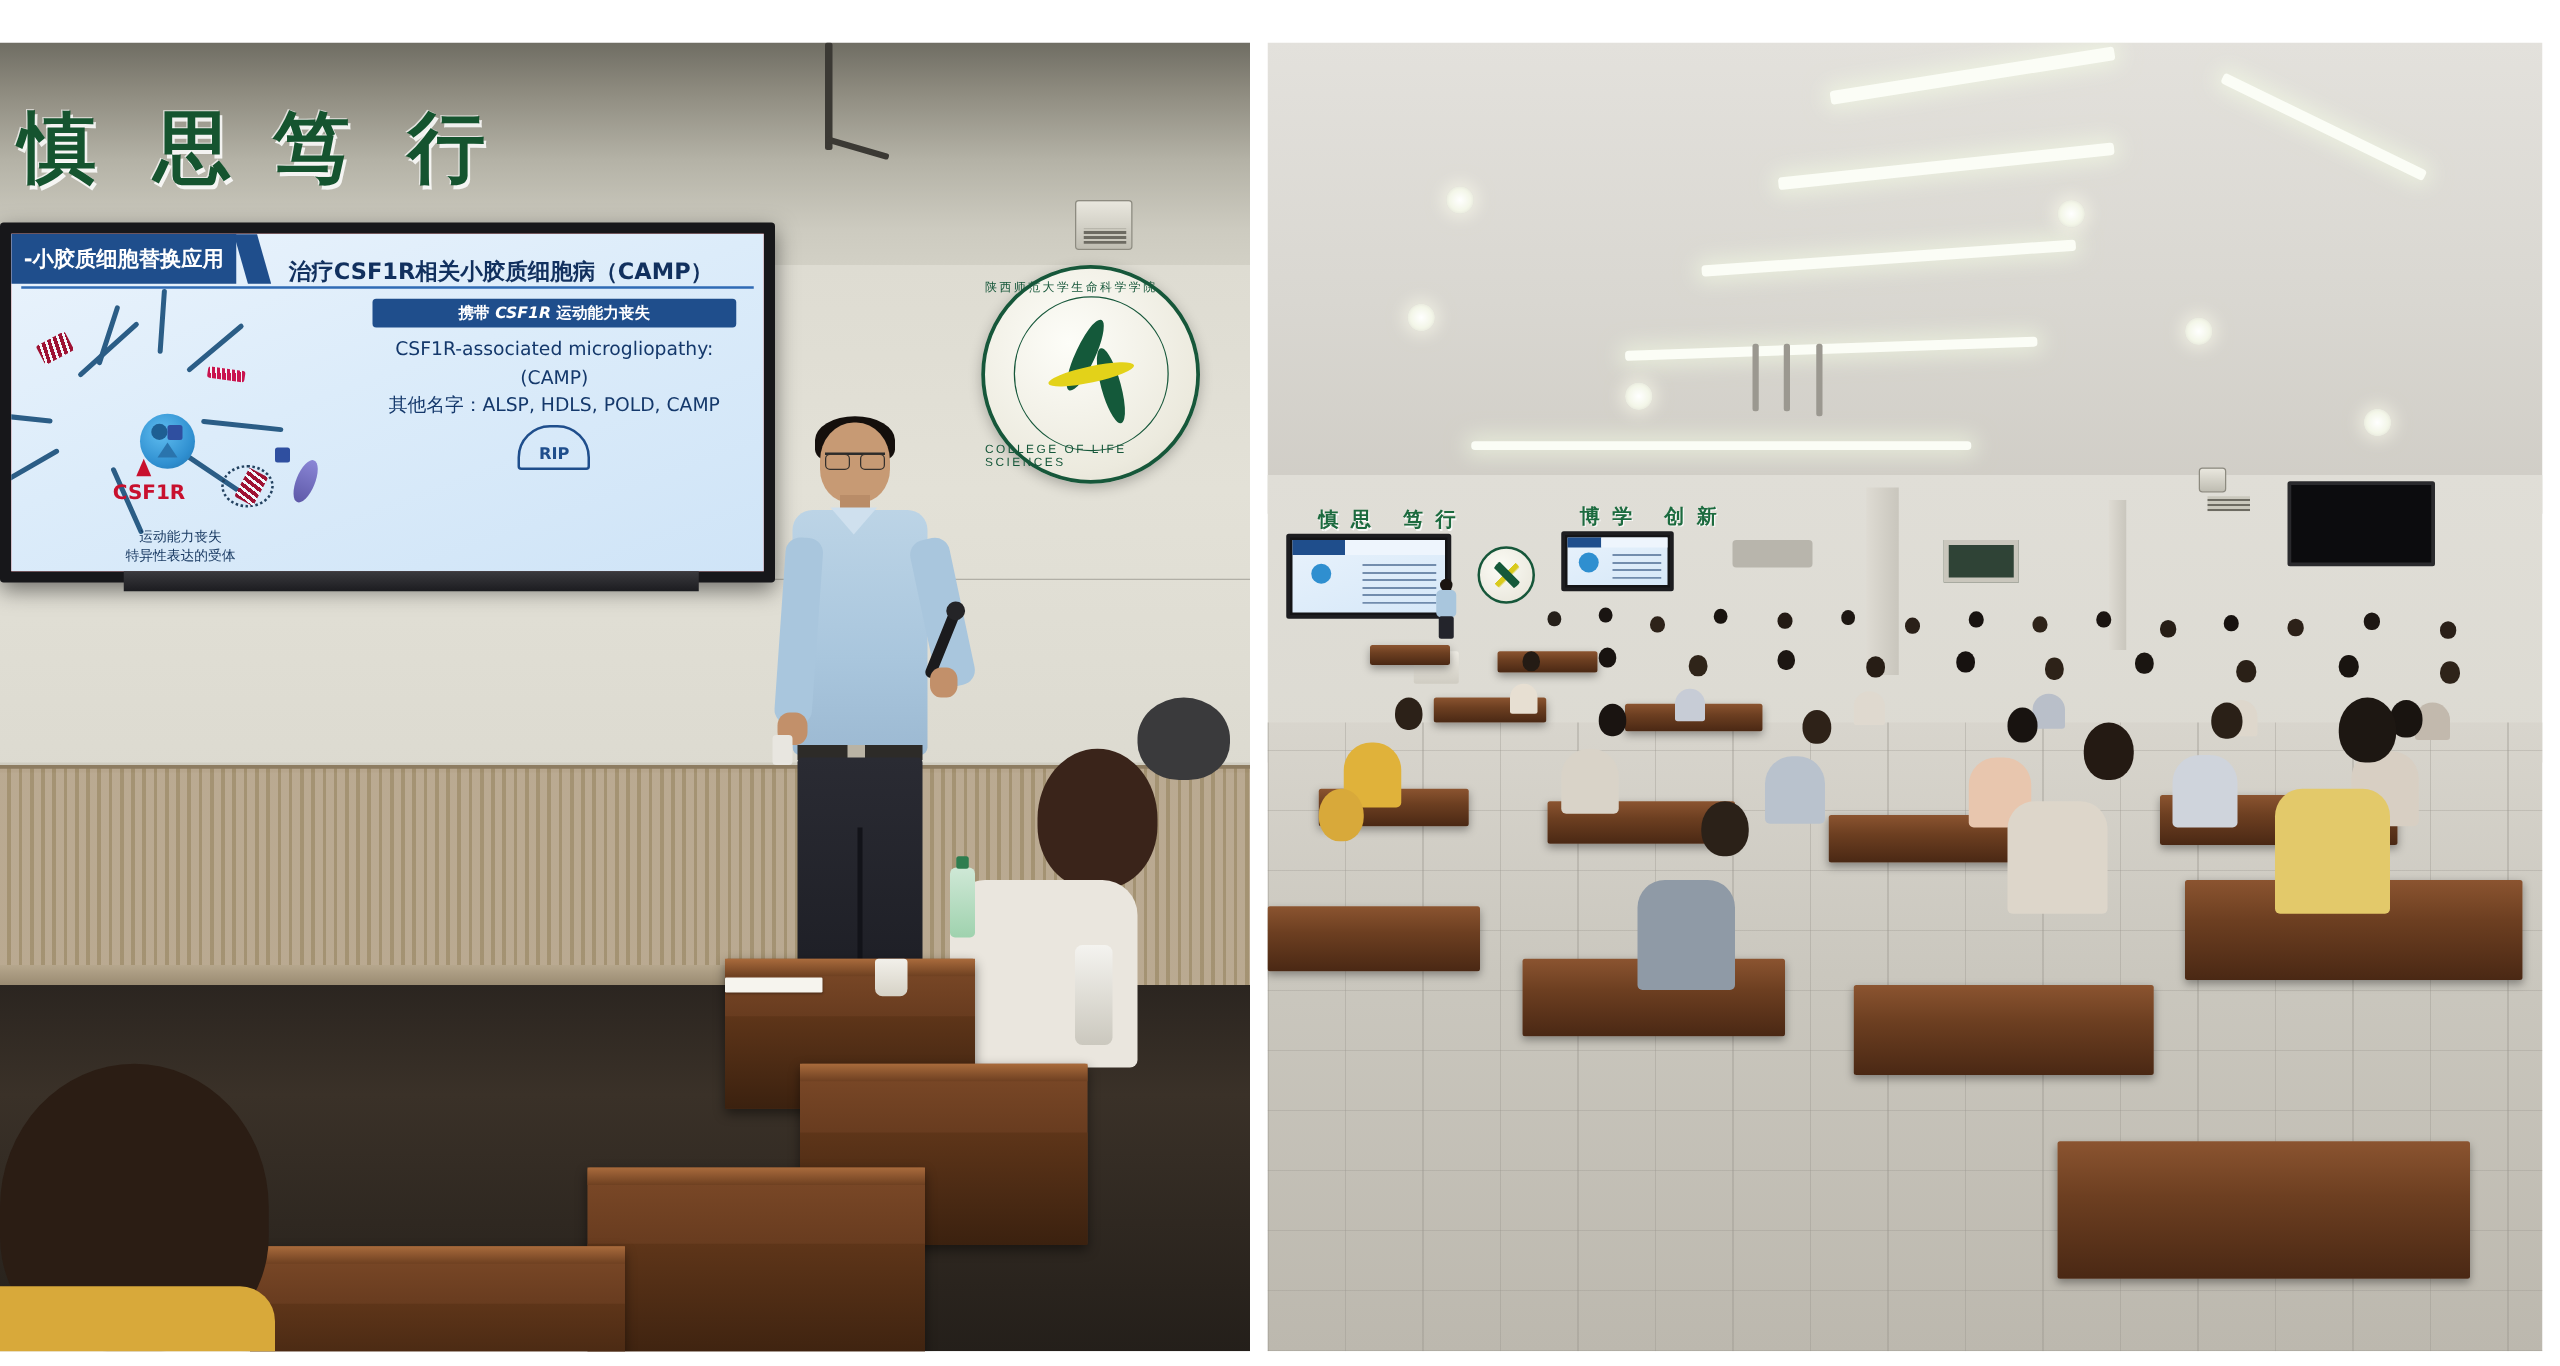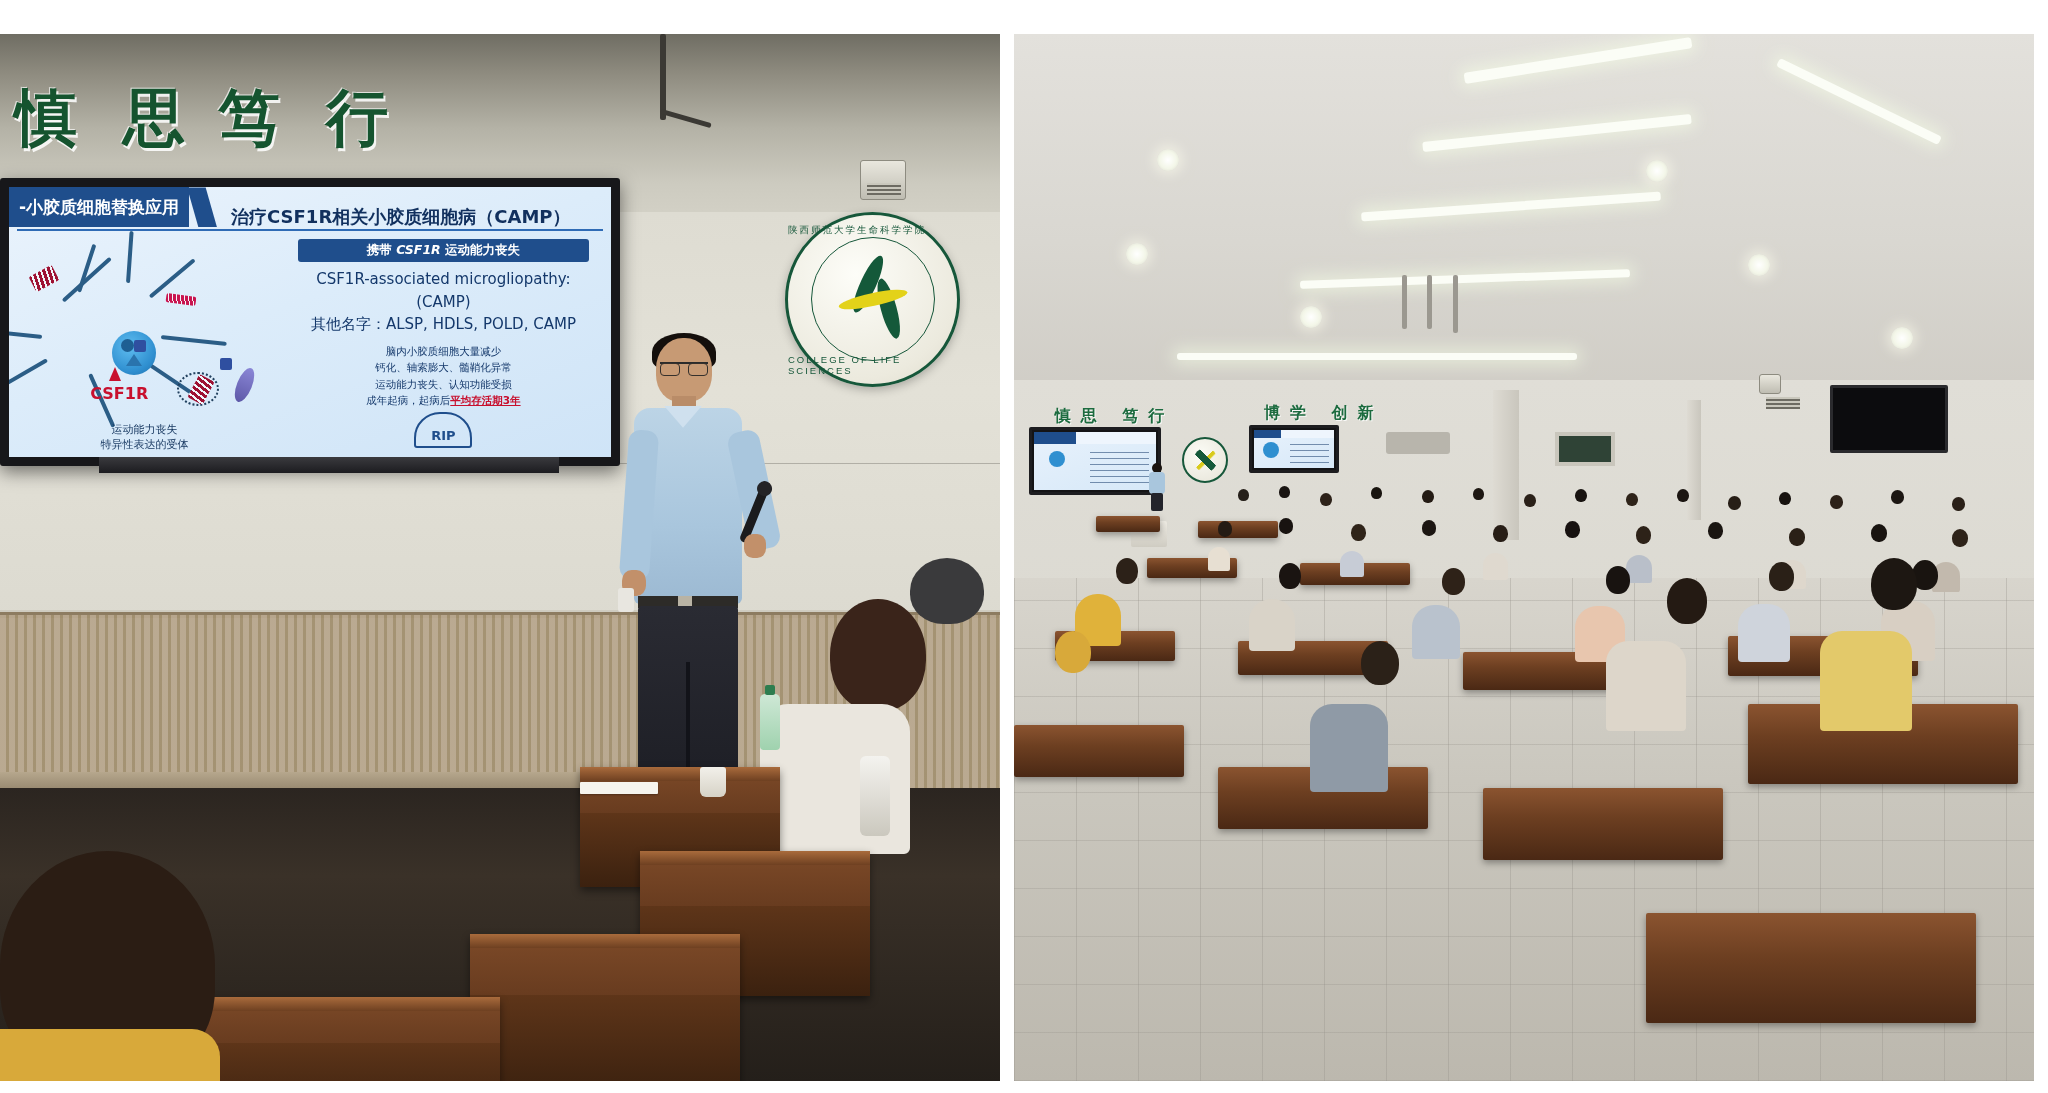--- a/index.html
+++ b/index.html
@@ -479,28 +479,20 @@
           </div>
 
           <div class="slide-right">
             <div class="pill-head">
               <span>携带 </span><i>CSF1R</i><span> 运动能力丧失</span>
             </div>
             <div class="rtxt">CSF1R-associated microgliopathy:</div>
             <div class="rtxt">(CAMP)</div>
             <div class="rtxt">其他名字：ALSP, HDLS, POLD, CAMP</div>
 
-            <div class="rtxt-block">
-              <div>脑内小胶质细胞大量减少</div>
-              <div>钙化、轴索膨大、髓鞘化异常</div>
-              <div>运动能力丧失、认知功能受损</div>
-              <div>
-                <span>成年起病，起病后</span><span class="hl-red">平均存活期3年</span>
-              </div>
-            </div>
 
             <div class="rip">RIP</div>
           </div>
         </div>
       </div>
       <div class="screen-bottom-bar"></div>
     </div>
 
     <div class="speaker">
       <div class="sp-hair"></div>

